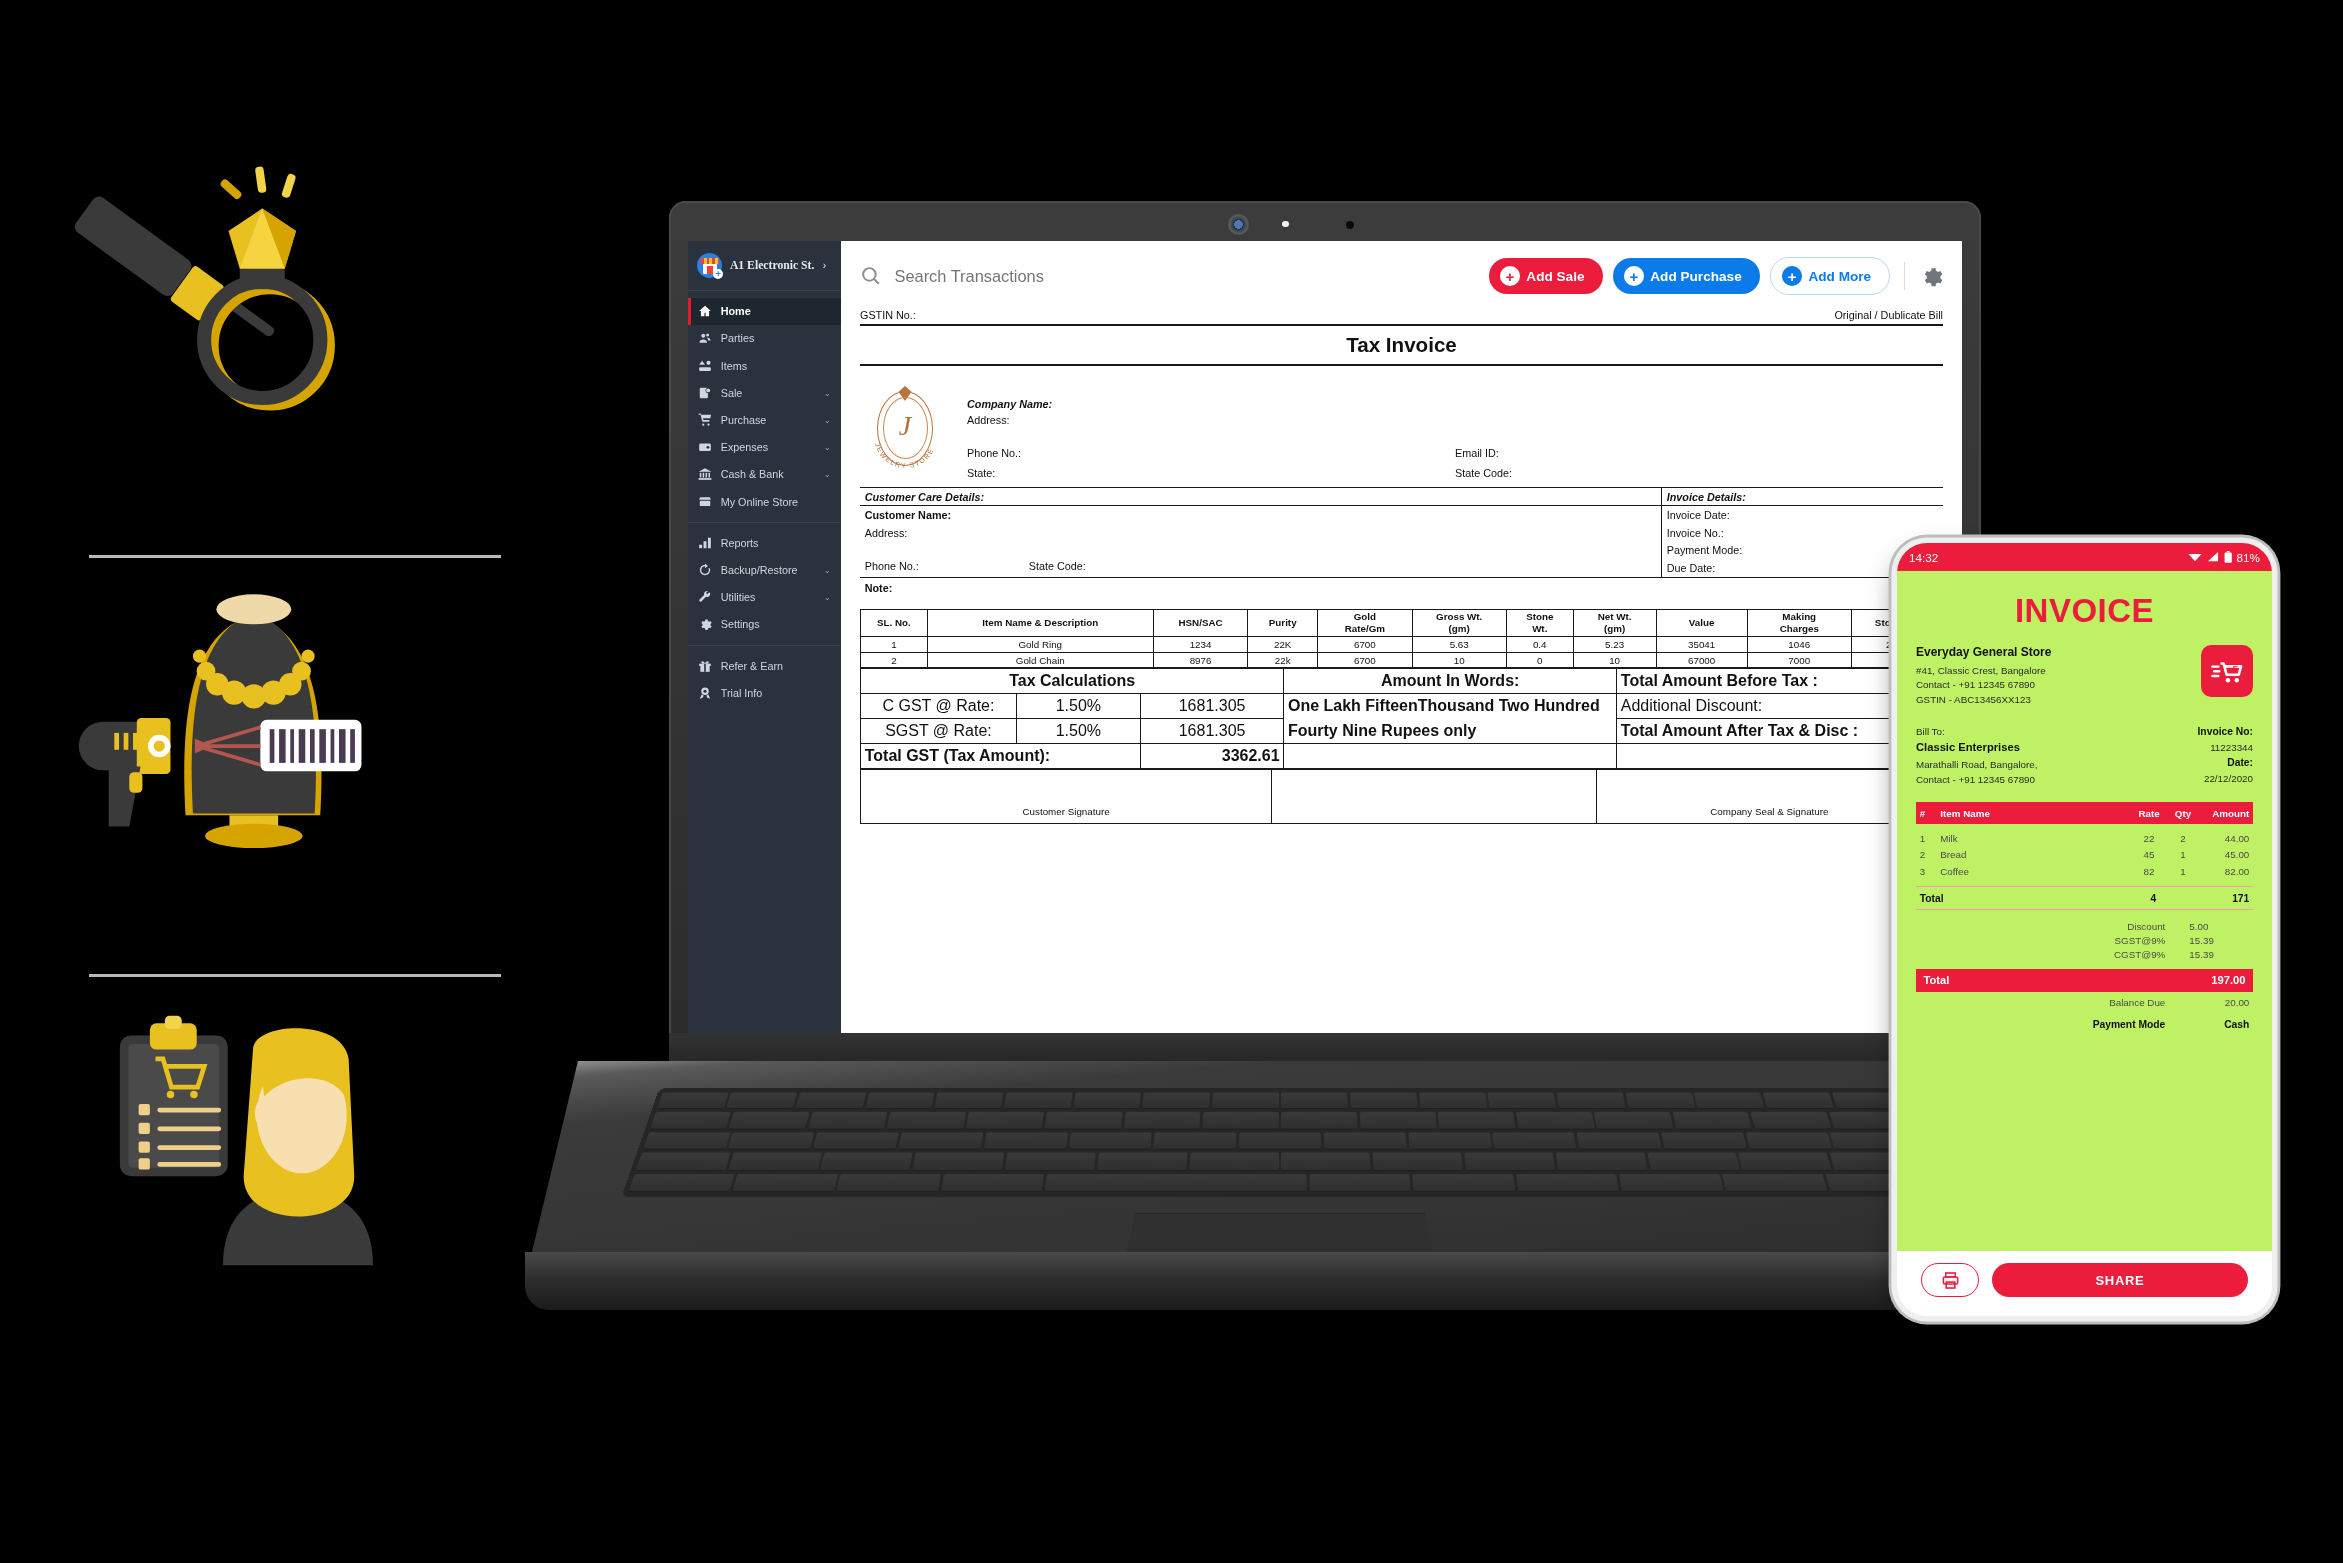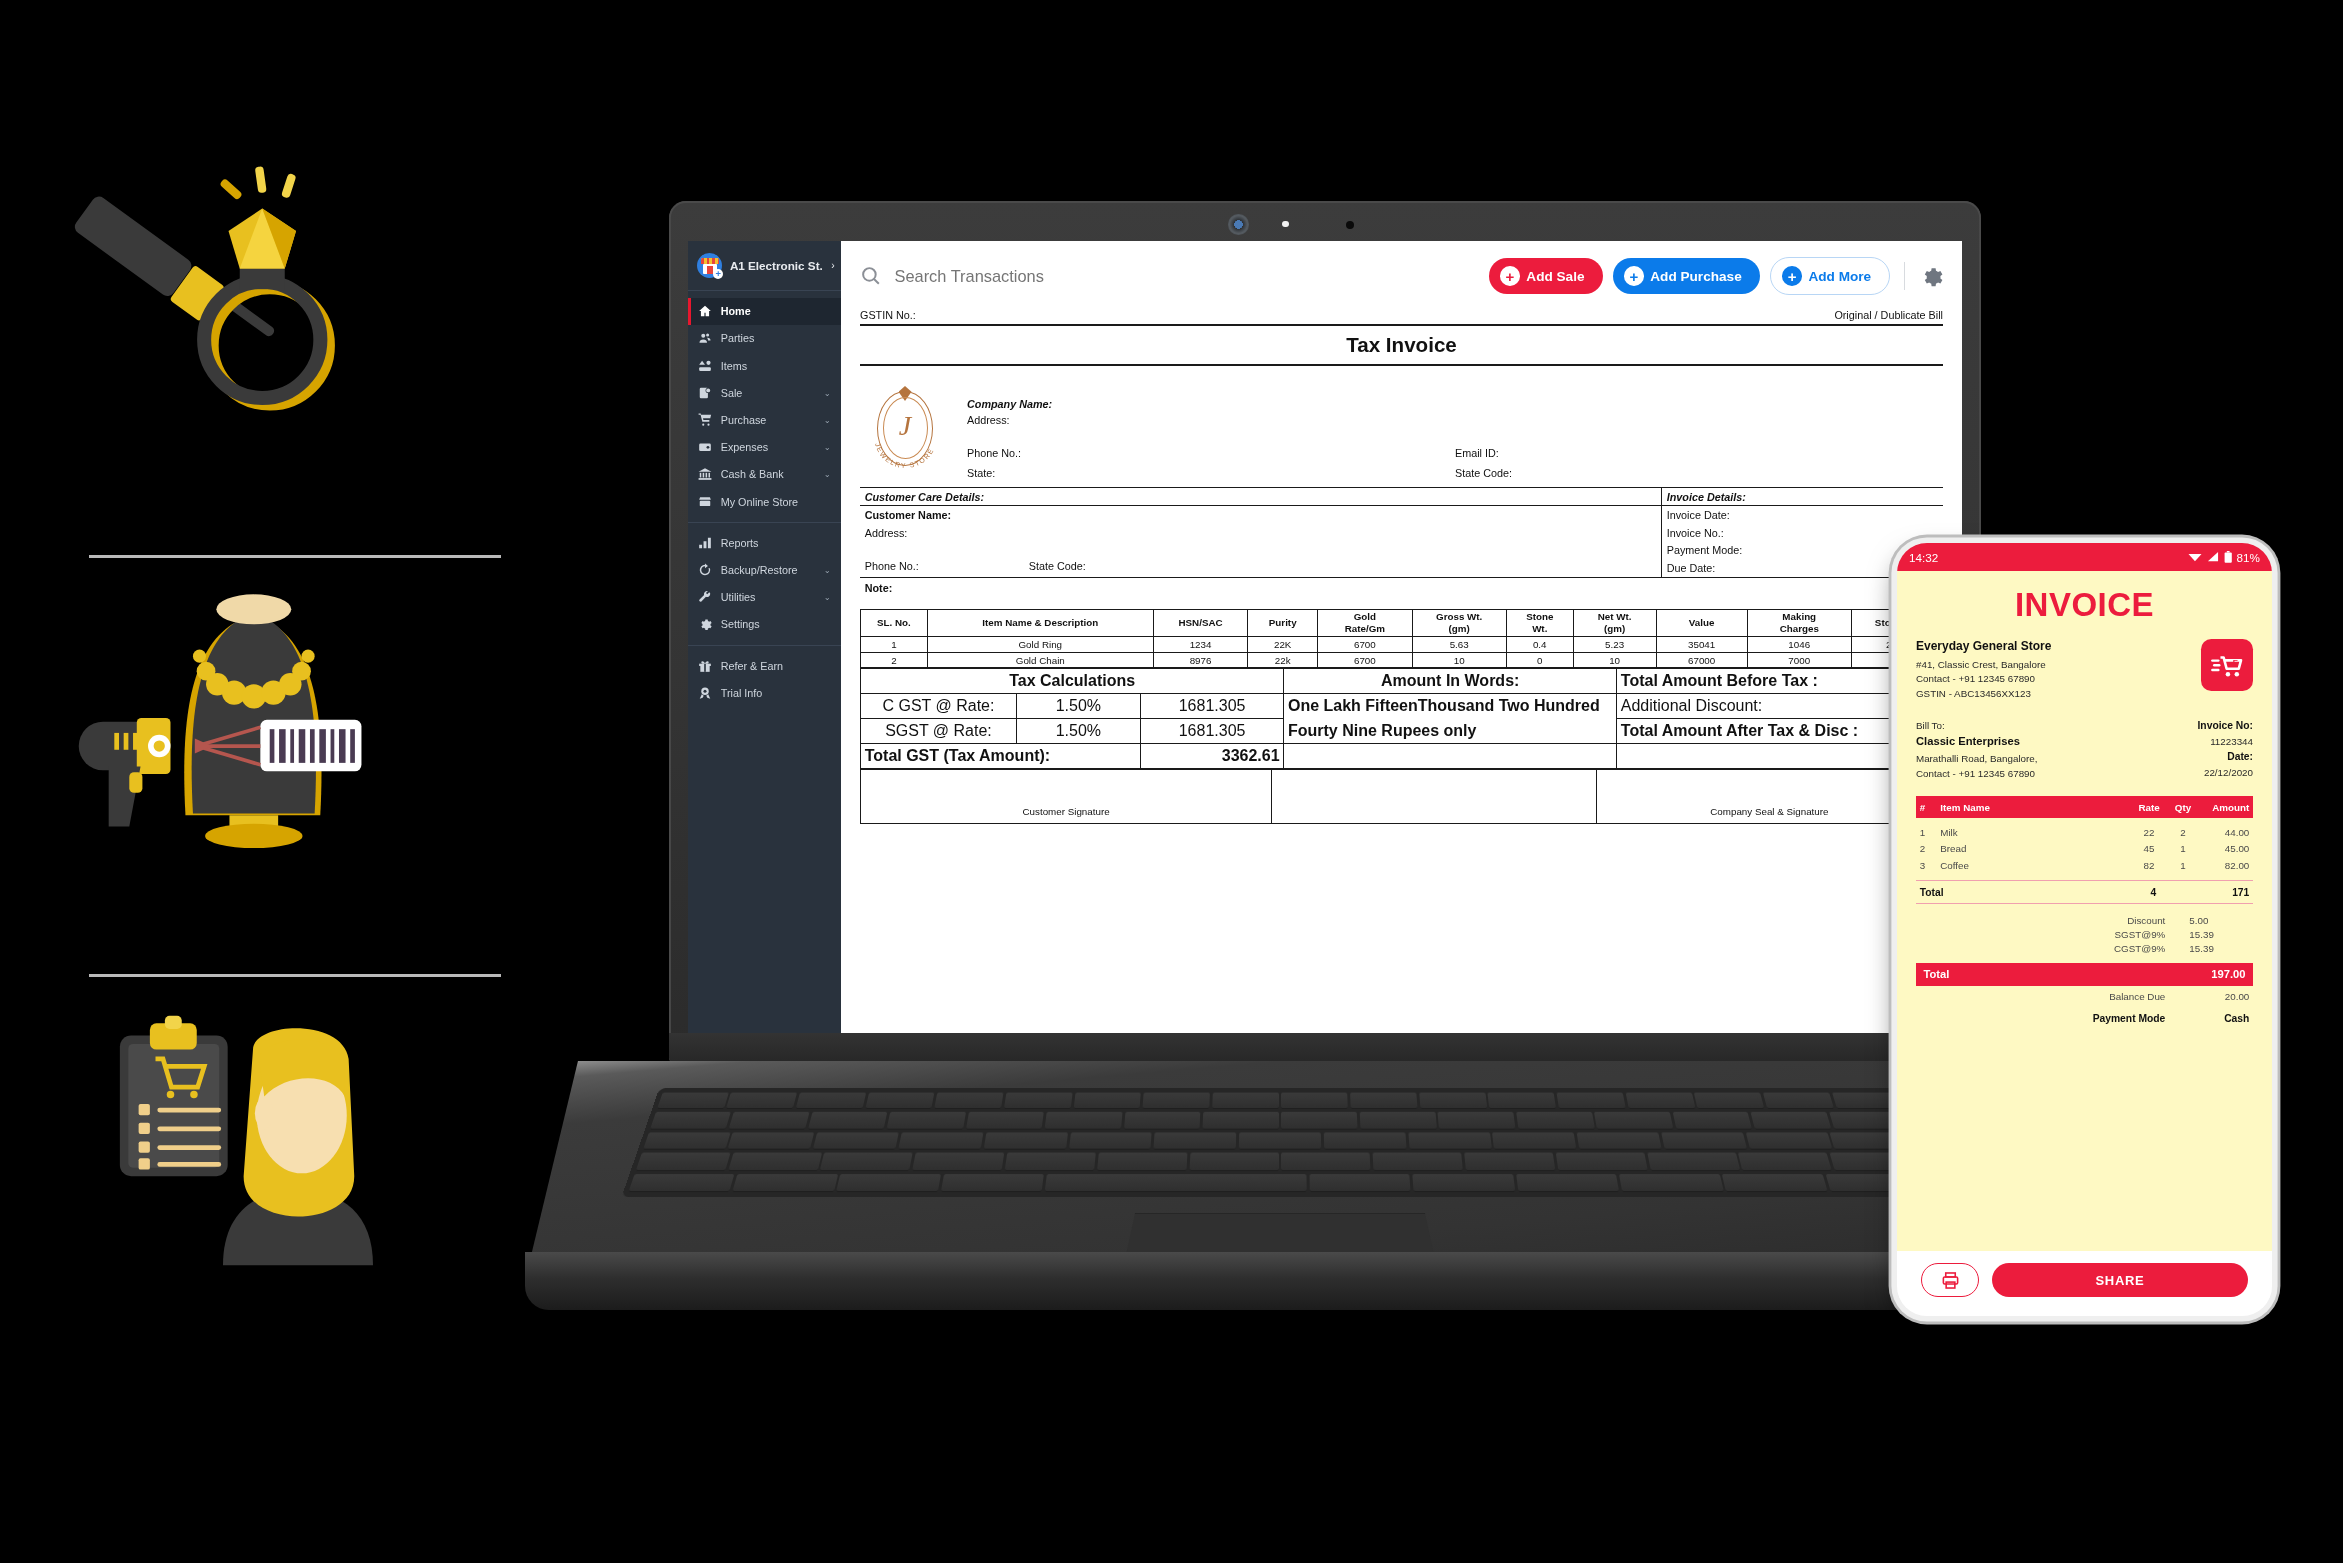--- a/index.html
+++ b/index.html
@@ -53,21 +53,21 @@
   .sidebar { width: 153px; background: #29323d; color: #e7eaee; flex-shrink: 0; display: flex; flex-direction: column; }
   .store-row { display: flex; align-items: center; gap: 7.5px; padding: 12px 9.4px; border-bottom: 0.9px solid #394453; }
   .store-logo { width: 25px; height: 25px; border-radius: 50%; background: #2f7fe0; position: relative; flex-shrink: 0; }
   .store-logo .awn { position: absolute; left: 3.7px; top: 4.7px; width: 18px; height: 6.6px; background: #f2c230; border-radius: 1.9px 1.9px 0 0; }
   .store-logo .awn::after { content:""; position:absolute; left:0; top:0; width:100%; height:100%;
         background: repeating-linear-gradient(90deg,#e8453c 0 2.8px,#f2c230 2.8px 5.6px); border-radius:1.9px 1.9px 0 0; }
   .store-logo .bod { position: absolute; left: 5.6px; top: 11.2px; width: 14px; height: 9.4px; background: #fff; border-radius: 0.9px; }
   .store-logo .bod::after { content:""; position:absolute; left:3.7px; top:1.9px; width:6.6px; height:7.5px; background:#e8453c; }
   .store-logo .plus { position: absolute; right: -0.9px; bottom: -0.9px; width: 10.3px; height: 10.3px; border-radius: 50%;
         background: #fff; color: #2f7fe0; font-size: 9.4px; line-height: 9.4px; text-align: center; font-weight: bold; }
-  .store-name { font-size: 11.7px; font-weight: bold; white-space: nowrap; }
+  .store-name { font-size: 11.7px; font-weight: bold; white-space: nowrap; font-family: Liberation Serif, serif; }
   .chev-r { font-size: 10.3px; margin-left: 0.9px; }
 
   .nav-group { padding: 6.6px 0; border-bottom: 0.9px solid #394453; }
   .nav-group:last-child { border-bottom: none; }
   .nav-item { display: flex; align-items: center; gap: 8.4px; padding: 6.6px 10.3px; font-size: 10.8px; color: #cfd6de; position: relative; cursor: pointer; }
   .nav-item.active { background: #1e2630; color: #fff; font-weight: bold; }
   .nav-item.active::before { content: ""; position: absolute; left: 0; top: 0; bottom: 0; width: 2.8px; background: #e8172e; }
   .nav-item .ico { width: 14px; height: 14px; flex-shrink: 0; display: flex; align-items: center; justify-content: center; }
   .nav-item .ico svg { width: 14px; height: 14px; fill: #cfd6de; }
   .nav-item.active .ico svg { fill: #fff; }
@@ -135,21 +135,21 @@
   .jlogo .arc { position: absolute; left: 0; top: 0; width: 81px; height: 81px; }
 
   
   #phone { position: absolute; left: 1897px; top: 543px; width: 375px; height: 773px;
            background: #f4f4f4; border-radius: 30px;
            box-shadow: 0 0 0 5.6px #efefef, 0 0 0 8.4px #bdbdbd, 0 13px 28px rgba(0,0,0,.55);
            overflow: hidden; display: flex; flex-direction: column; }
   .statusbar { height: 28px; background: #ec1c3d; color: #fff; display: flex; align-items: center;
                padding: 0 12px; font-size: 11.7px; flex-shrink: 0; }
   .sb-right { margin-left: auto; display: flex; align-items: center; gap: 4.7px; }
-  .phone-body { flex: 1; background: #fef9c3; padding: 7px 19px 0 19px; overflow: hidden; }
+  .phone-body { flex: 1; background: #bef264; padding: 13px 19px 0 19px; overflow: hidden; }
   .inv-title { text-align: center; color: #ec1c3d; font-size: 33px; font-weight: bold; letter-spacing: 0.5px; padding: 8.4px 0 13px; }
   .store-block { display: flex; align-items: flex-start; }
   .store-info { flex: 1; font-size: 9.8px; line-height: 1.52; color: #2a2a2a; }
   .store-info .nm { font-size: 12px; font-weight: bold; color: #111; margin-bottom: 1.9px; }
   .cart-logo { width: 52px; height: 52px; border-radius: 10.3px; background: #ec1c3d; display: flex; align-items: center;
                justify-content: center; flex-shrink: 0; margin-top: 1.9px; }
   .billto { display: flex; margin-top: 16px; }
   .billto-l { flex: 1; font-size: 9.8px; line-height: 1.55; color: #2a2a2a; }
   .billto-l .nm { font-size: 11.2px; font-weight: bold; color: #111; }
   .billto-r { text-align: right; font-size: 9.8px; line-height: 1.55; color: #2a2a2a; }

